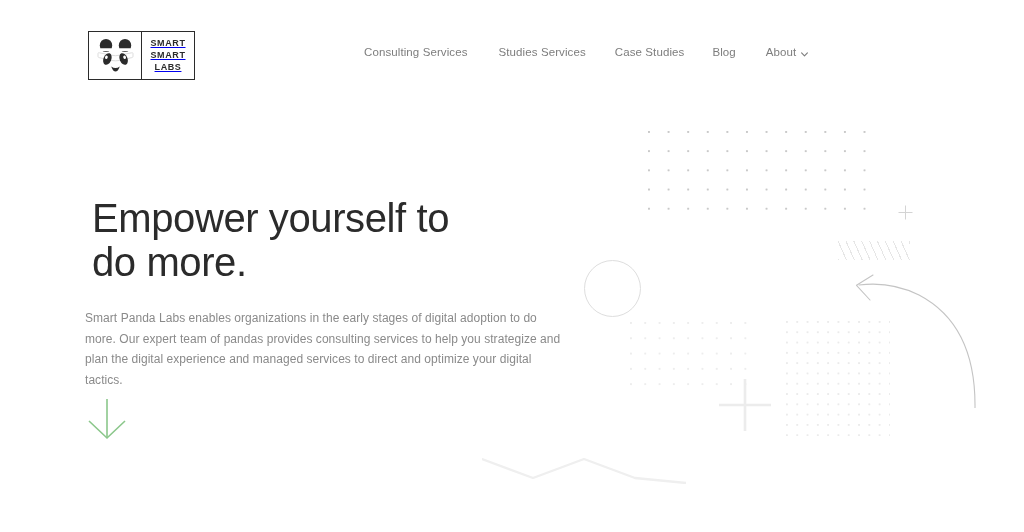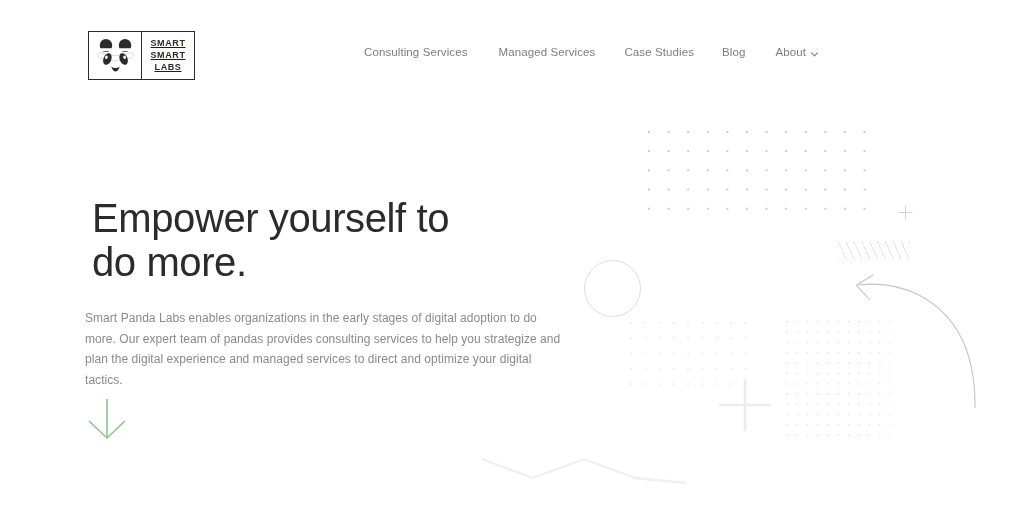--- a/index.html
+++ b/index.html
@@ -273,21 +273,21 @@
       </div>
     </a>
 
     <nav class="nav">
       <span class="nav-item">
         <span>Consulting Services</span>
       </span>
       <span class="nav-sep nav-gap-1"></span>
 
       <span class="nav-item">
-        <span>Managed Services</span>
+        <span>Studies Services</span>
       </span>
       <span class="nav-sep nav-gap-2"></span>
 
       <span class="nav-item">
         <span>Case Studies</span>
       </span>
       <span class="nav-sep nav-gap-3"></span>
 
       <span class="nav-item">
         <span>Blog</span>

